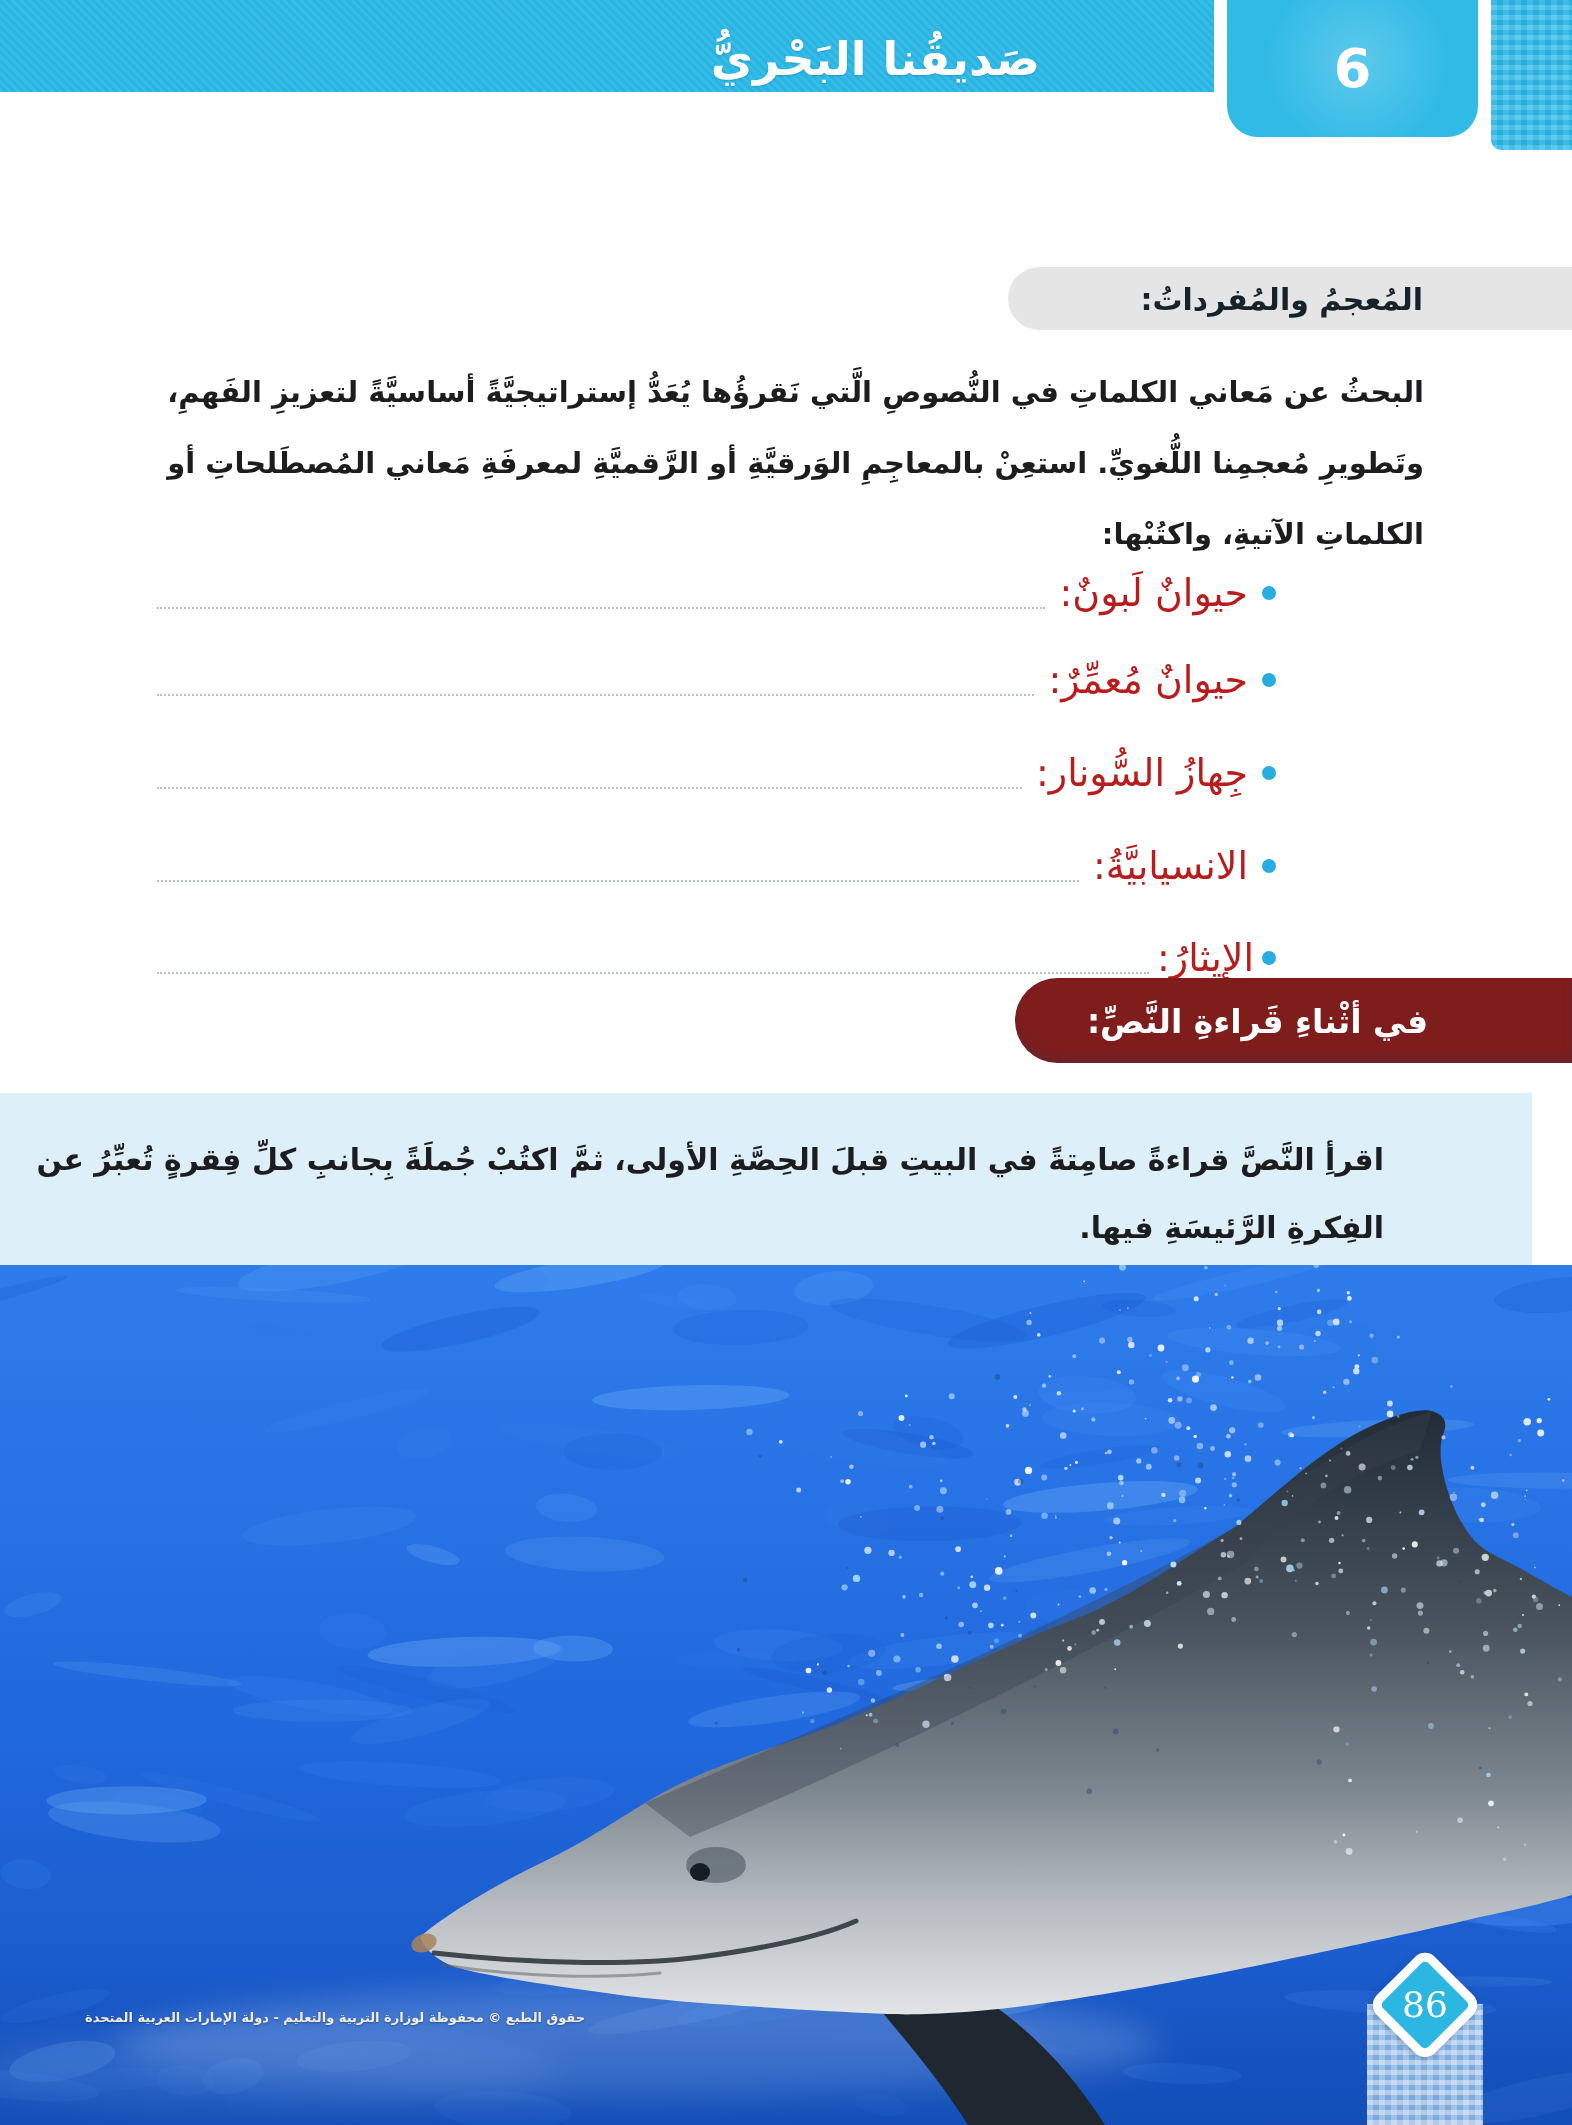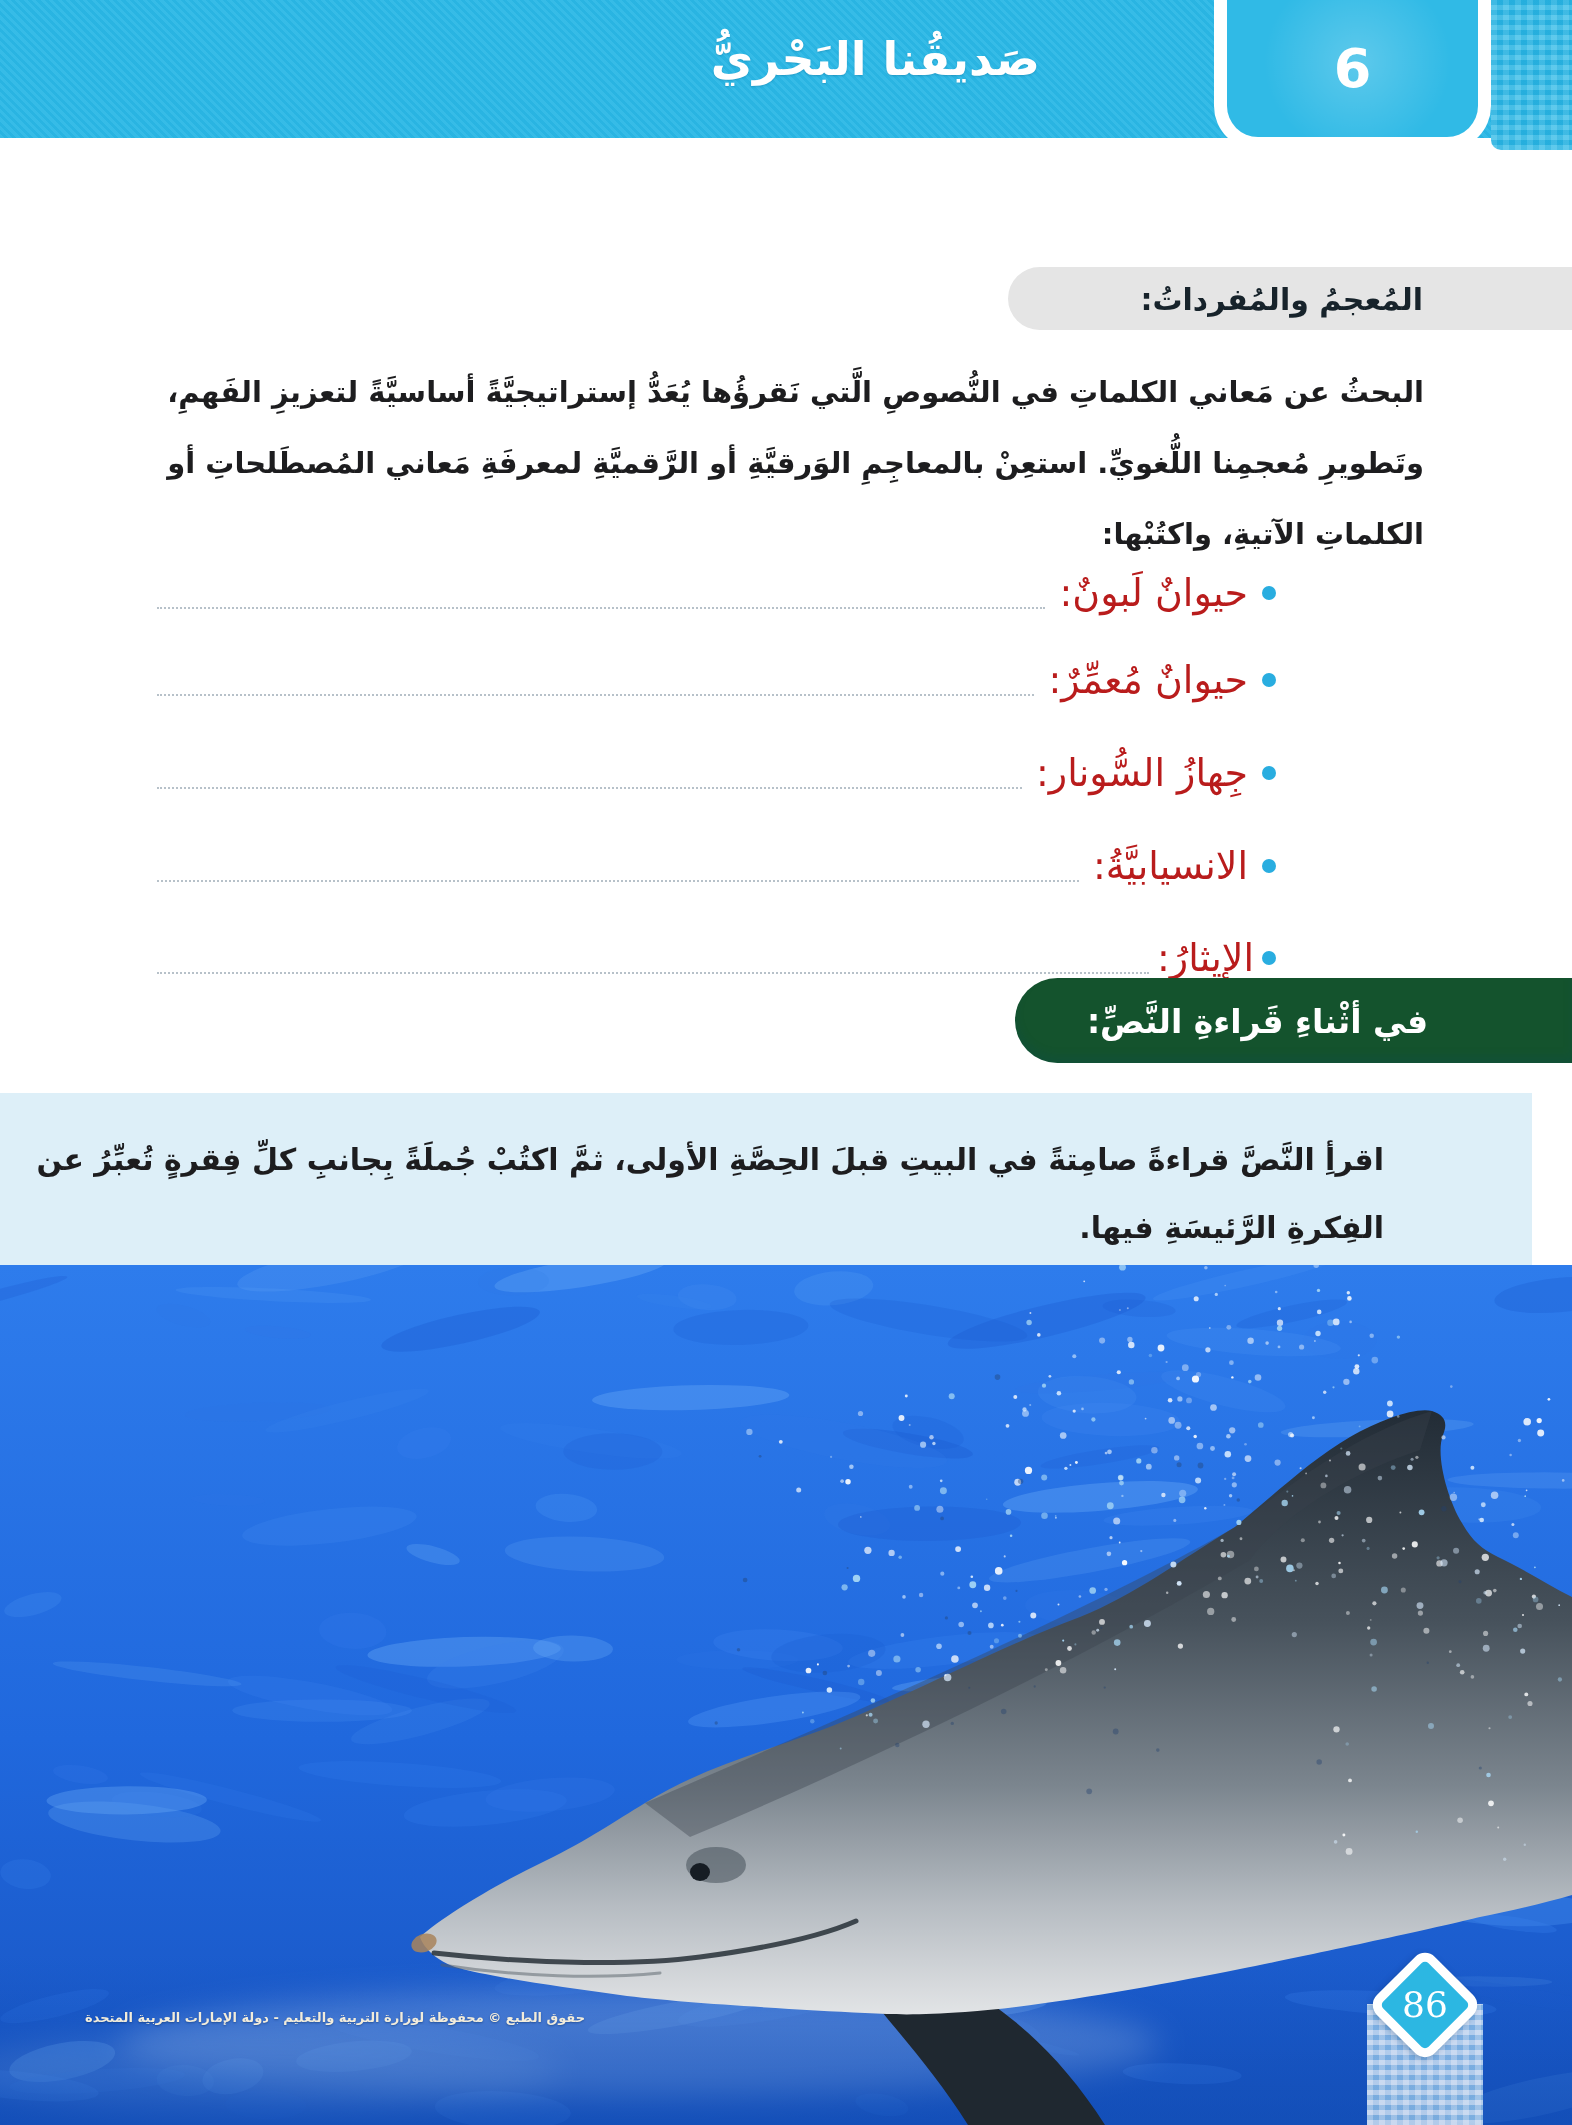--- a/index.html
+++ b/index.html
@@ -1,21 +1,21 @@
 <!DOCTYPE html>
 <html><head>
 <meta charset="utf-8">
 <style>
   html,body{margin:0;padding:0;}
   body{width:1572px;height:2125px;background:#ffffff;position:relative;overflow:hidden;
        font-family:"DejaVu Sans",sans-serif;}
   .abs{position:absolute;}
 
   
-  #header-bar{left:0;top:0;width:1572px;height:138px;background:#2bb8e6;
+  #header-bar{left:0;top:0;width:1572px;height:92px;background:#2bb8e6;
     background-image:repeating-linear-gradient(45deg,rgba(255,255,255,.05) 0 3px,rgba(0,90,130,.04) 3px 6px);}
   #header-title{right:532px;top:59px;transform:translateY(-50%);color:#ffffff;
     font-size:46px;font-weight:bold;white-space:nowrap;direction:rtl;
     text-shadow:0 1px 2px rgba(0,80,120,.25);}
   #lesson-badge{left:1214px;top:0;width:251px;height:137px;border:13px solid #ffffff;border-top:none;
     border-radius:0 0 44px 44px;background:#30bae6;
     background-image:radial-gradient(circle at 52% 45%,rgba(255,255,255,.22),rgba(255,255,255,0) 62%);
     display:flex;align-items:center;justify-content:center;}
   #lesson-number{color:#ffffff;font-size:54px;font-weight:bold;}
   #header-strip{left:1491px;top:0;width:81px;height:150px;background:#2bb8e6;border-radius:0 0 0 10px;
@@ -32,21 +32,21 @@
   #intro .line{height:71px;line-height:71px;font-size:29px;font-weight:700;color:#1d1d1f;white-space:nowrap;}
 
   .term-row{left:157px;width:1119px;height:60px;display:flex;gap:14px;direction:rtl;}
   .term-dot{width:14px;height:14px;border-radius:50%;background:#29ade0;align-self:center;flex:0 0 auto;}
   .term-label{font-size:38px;font-weight:400;color:#b91c1c;align-self:center;white-space:nowrap;}
   .term-leader{flex:1 1 auto;border-bottom:2.5px dotted #b7c1c9;margin-bottom:14px;align-self:stretch;}
   #term-row-0{top:563px;} #term-row-1{top:650px;} #term-row-2{top:743px;text-align:right;}
   #term-row-3{top:836px;} #term-row-4{top:928px;gap:8px;}
 
   
-  #reading-banner{left:1015px;top:978px;width:557px;height:85px;background:#14532d;
+  #reading-banner{left:1015px;top:978px;width:557px;height:85px;background:#7f1d1d;
     border-radius:43px 0 0 43px;box-shadow:inset 0 -7px 10px rgba(0,70,110,.14);}
   #reading-banner-label{position:absolute;right:144px;top:50%;transform:translateY(-50%);
     color:#ffffff;font-size:33px;font-weight:bold;white-space:nowrap;direction:rtl;}
 
   
   #instruction-band{left:0;top:1093px;width:1532px;height:172px;background:#ddeff8;}
   #instruction-text{position:absolute;right:148px;top:33px;direction:rtl;text-align:right;}
   #instruction-text .line{height:68px;line-height:68px;font-size:30px;font-weight:700;color:#1d1d1f;white-space:nowrap;}
 
   

